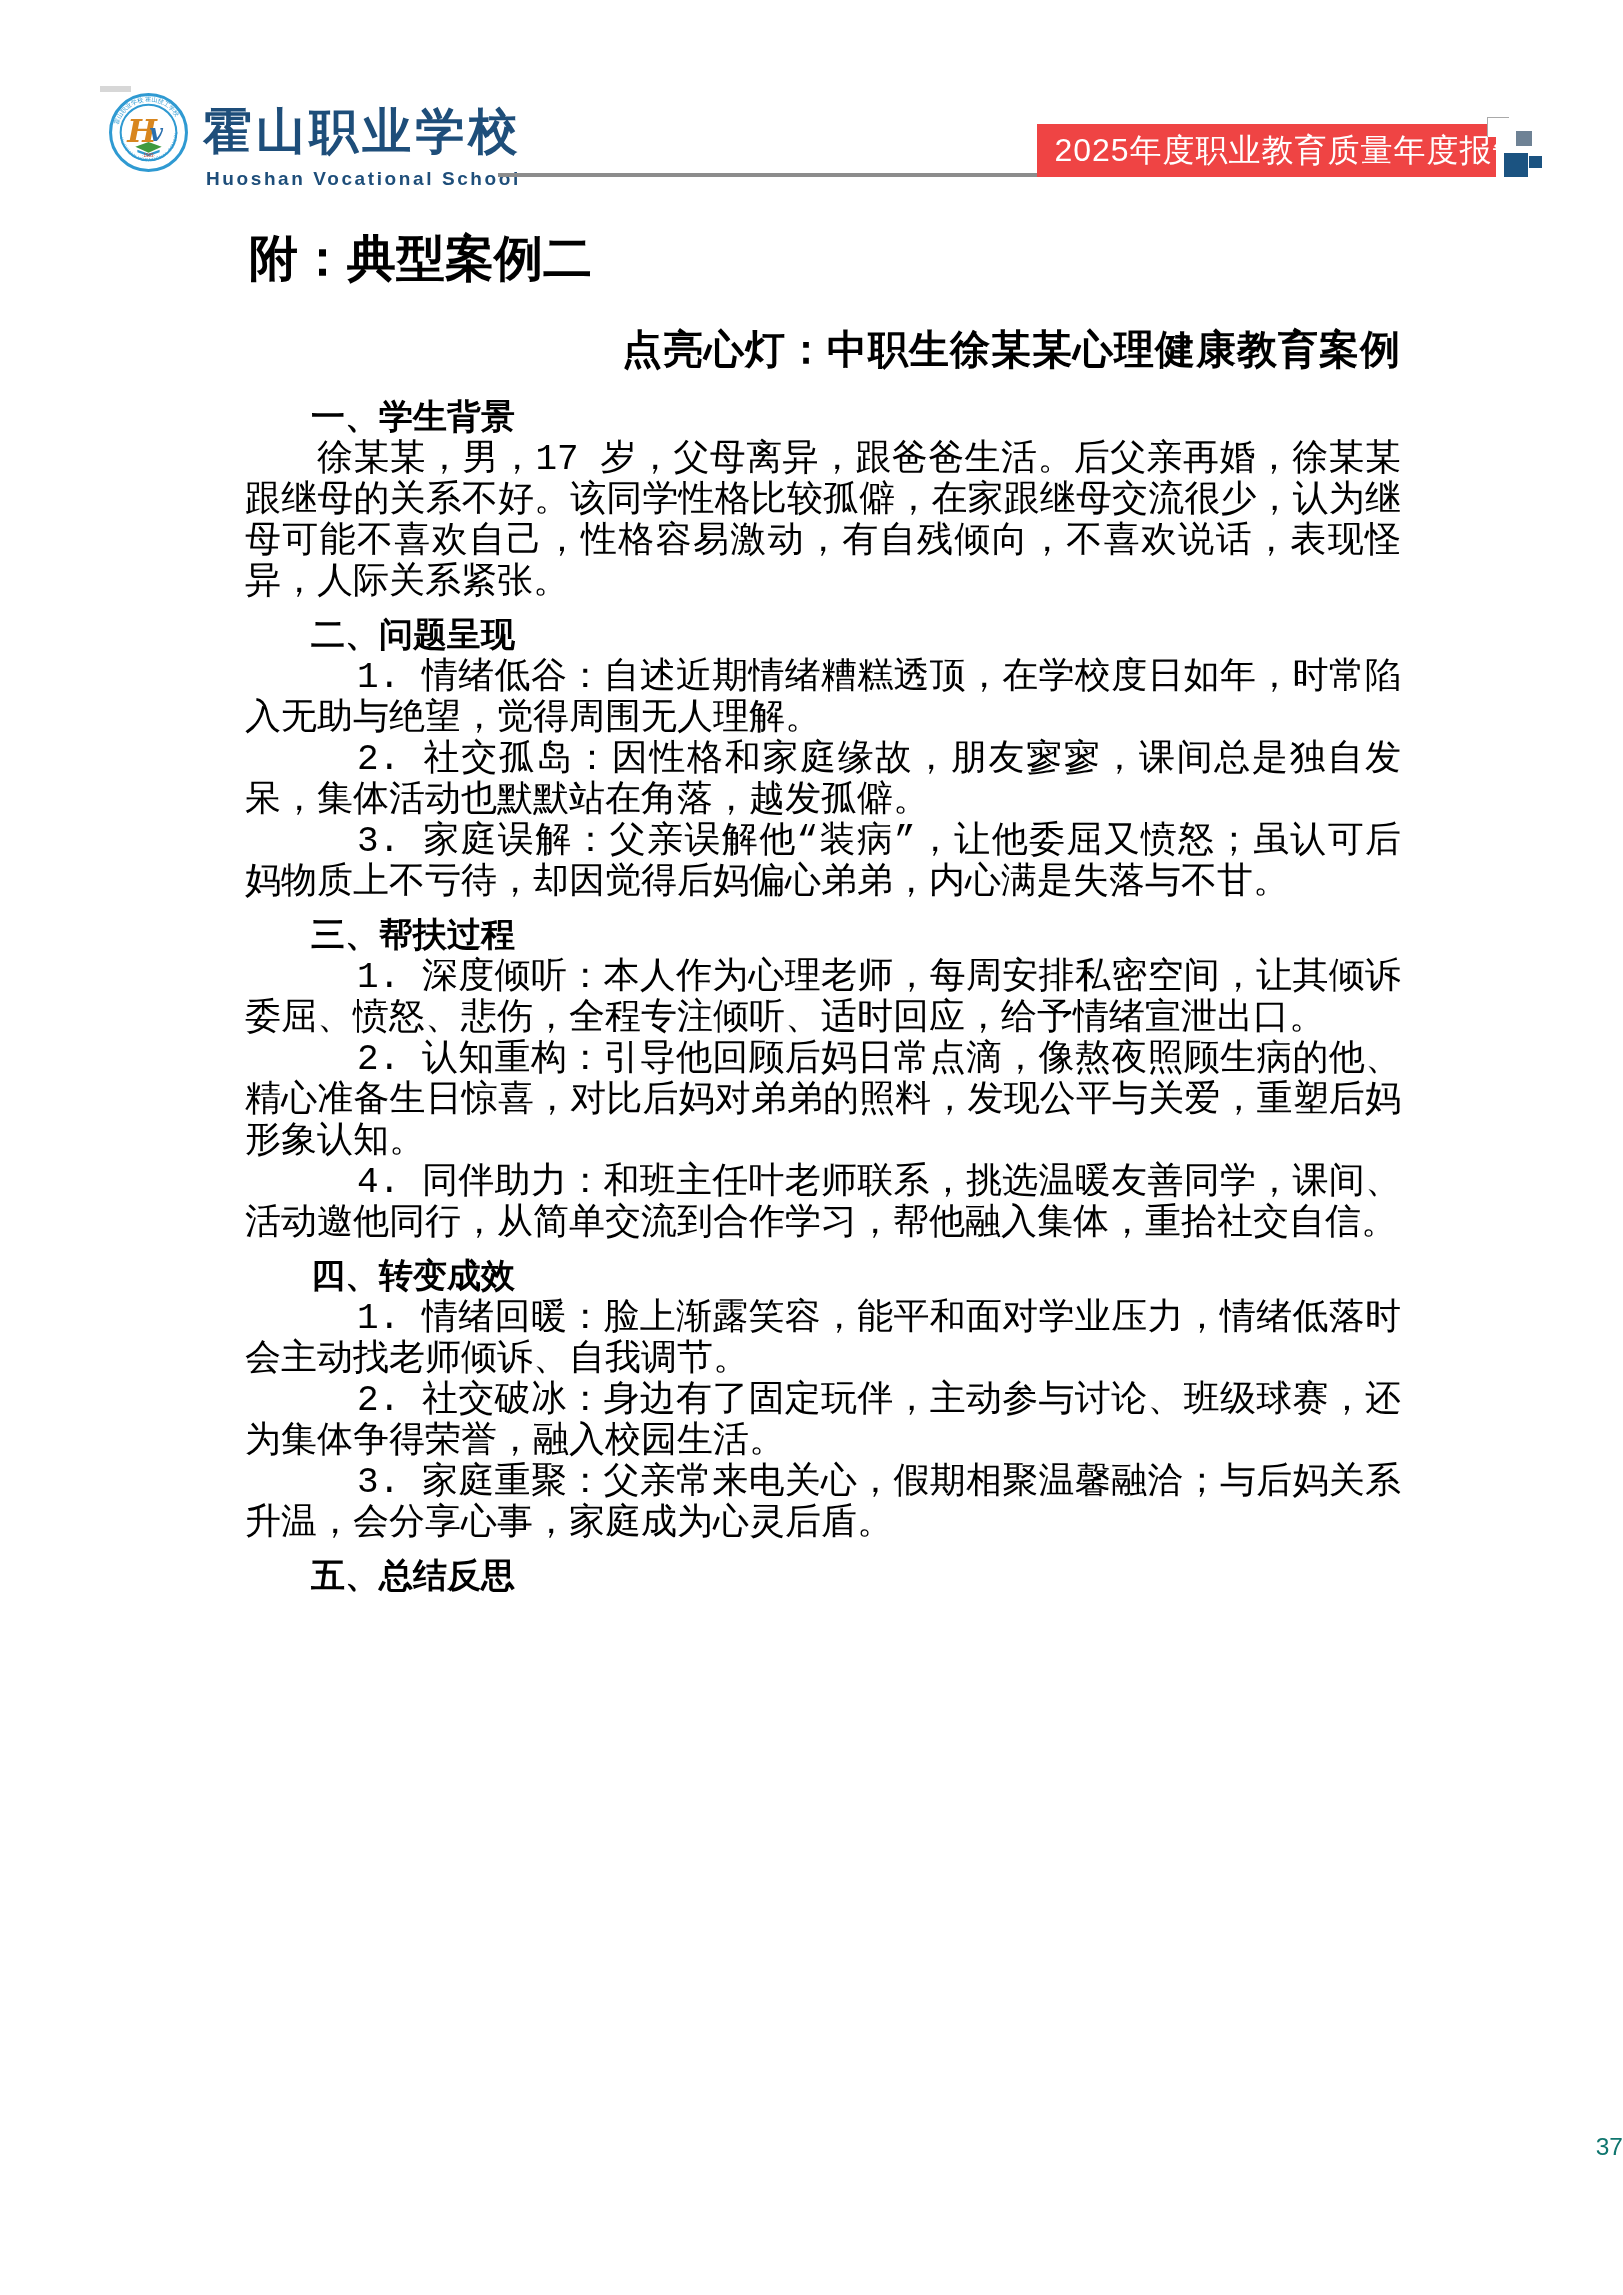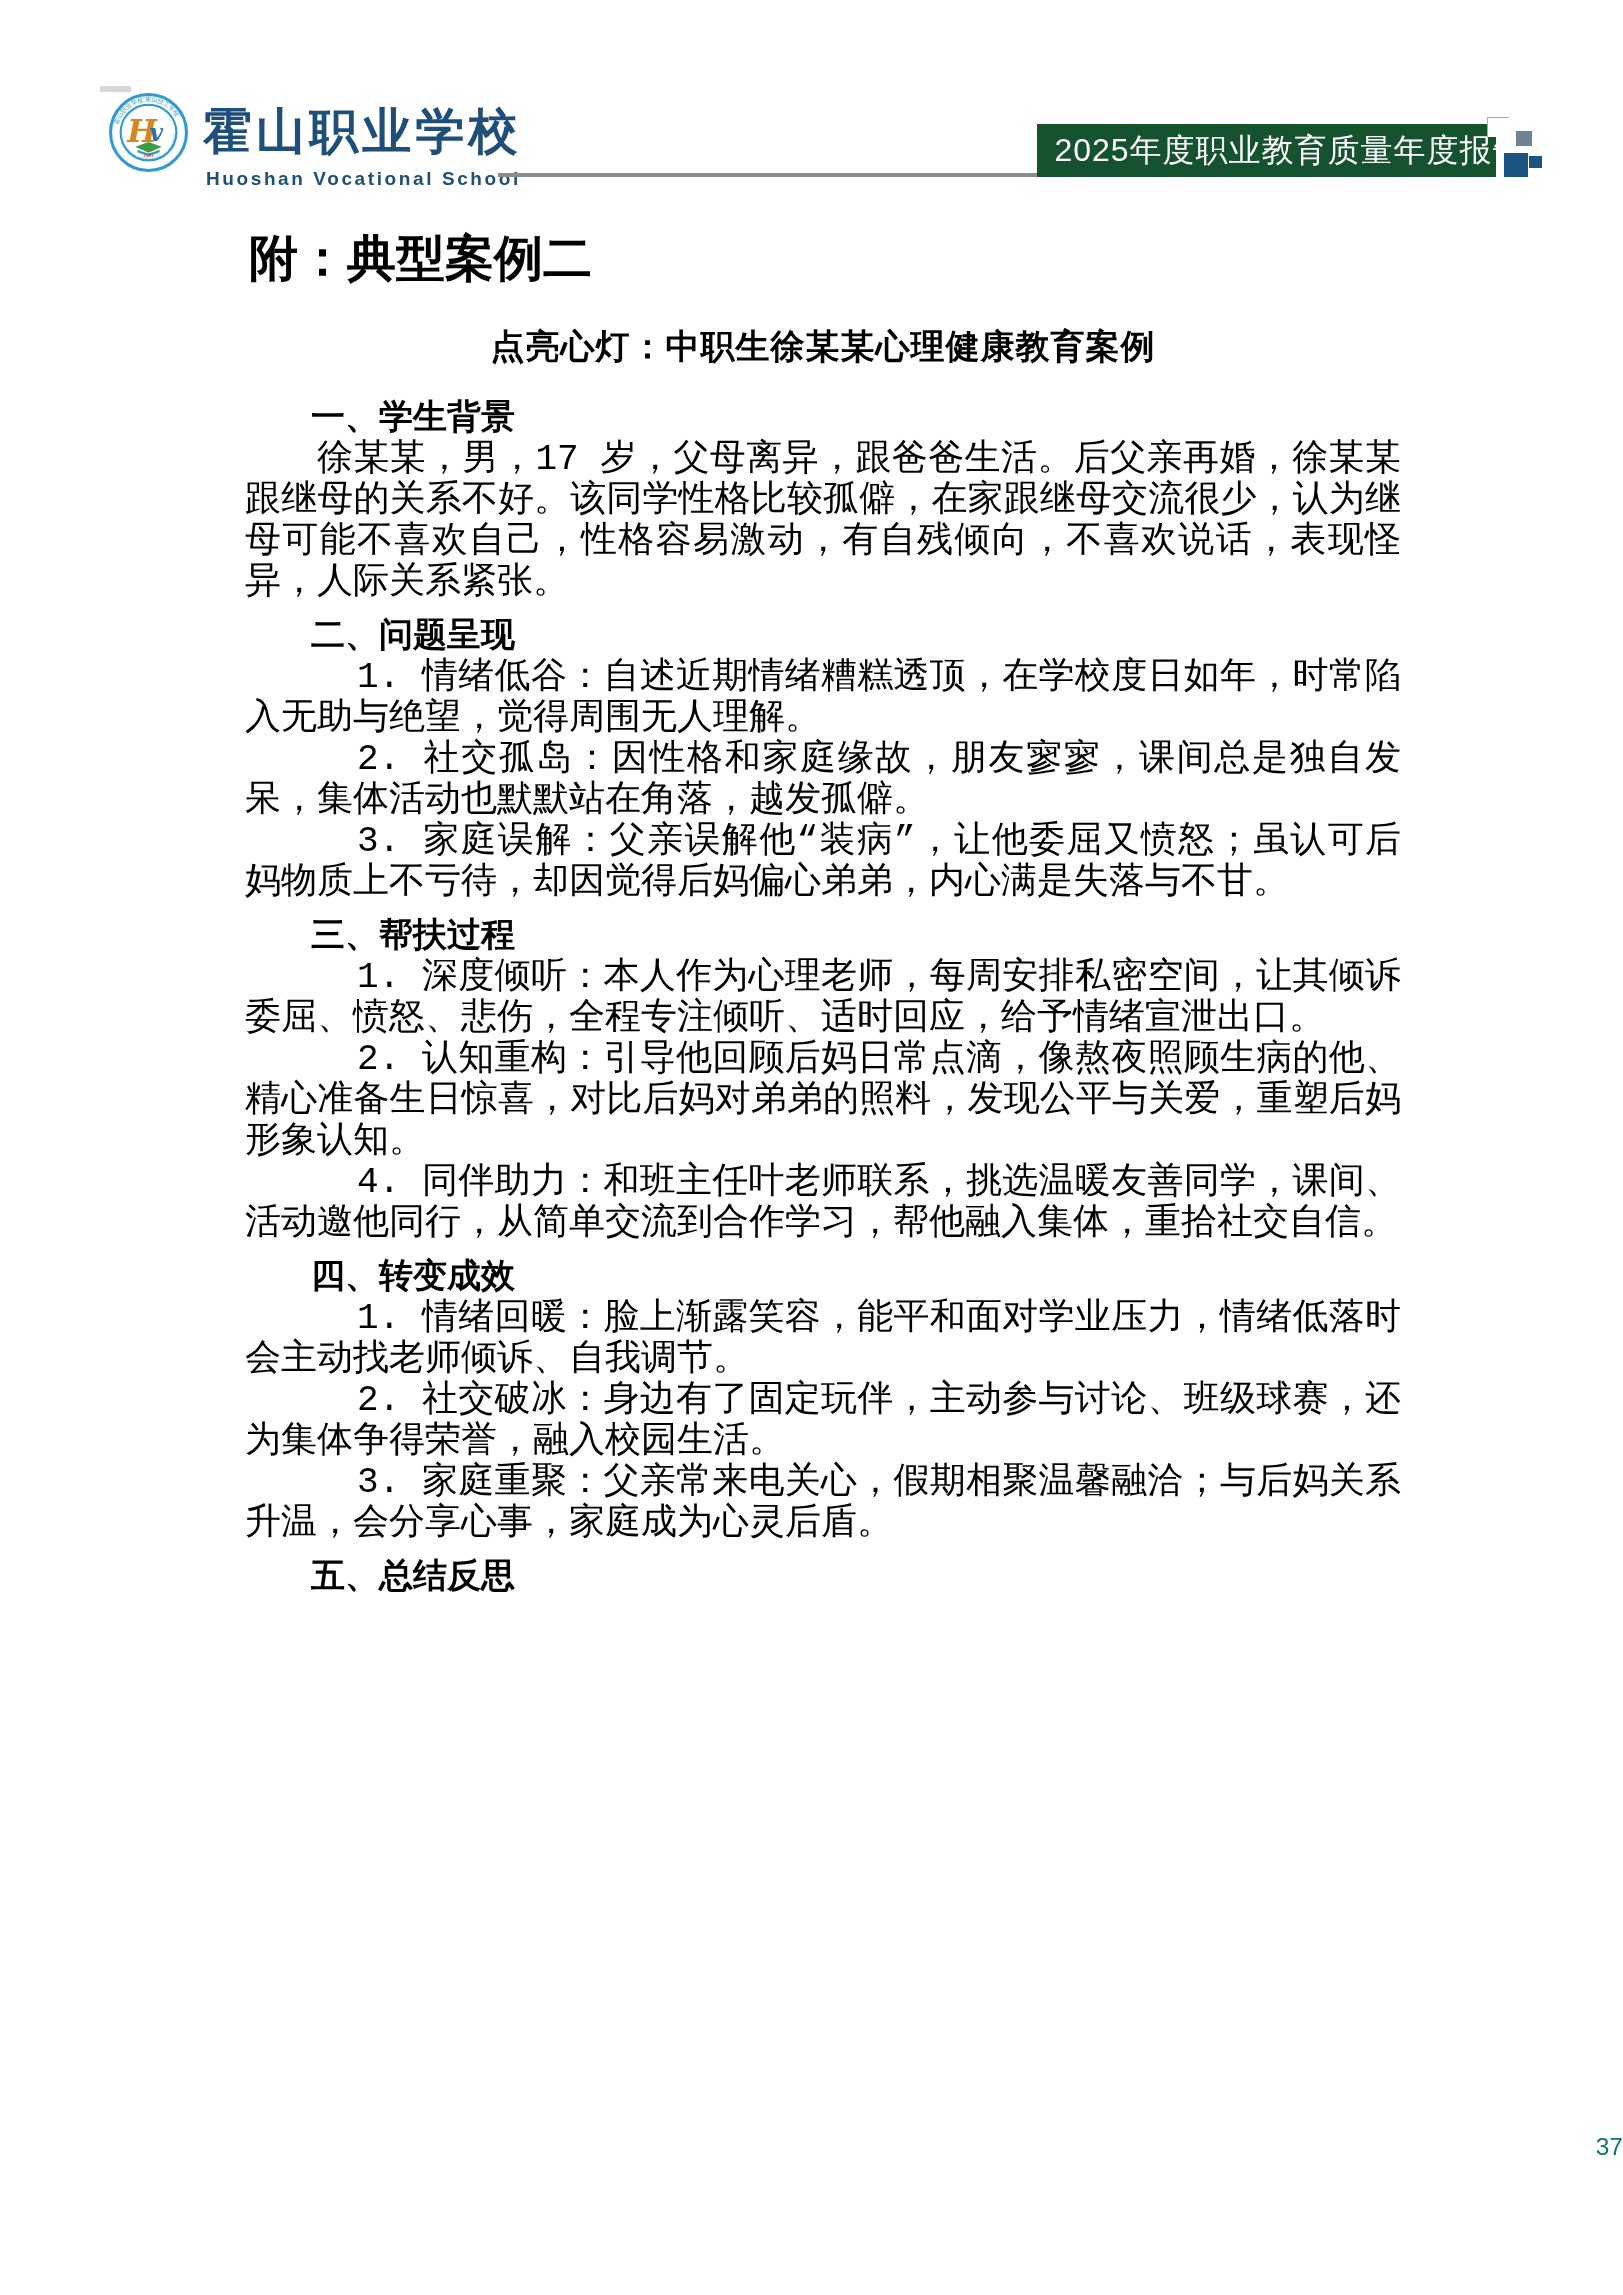--- a/index.html
+++ b/index.html
@@ -18,21 +18,21 @@
     letter-spacing:4.1px;color:#1e4e7a;white-space:nowrap;
     font-family:"DejaVu Serif","Liberation Serif",serif;
   }
   .school-en{
     position:absolute;left:206px;top:168px;
     font-size:19px;font-weight:bold;letter-spacing:2.6px;color:#1e4e7a;white-space:nowrap;
     font-family:"Liberation Sans","DejaVu Sans",sans-serif;
   }
   .header-rule{position:absolute;left:498px;top:173px;width:540px;height:3.6px;background:#8c8c8c;}
   .banner{
-    position:absolute;left:1037px;top:124px;width:459px;height:53px;background:#14532d;
+    position:absolute;left:1037px;top:124px;width:459px;height:53px;background:#ef4444;
     display:flex;align-items:center;box-sizing:border-box;padding-left:17.4px;
   }
   .banner-text{
     font-size:32px;color:#ffffff;letter-spacing:1px;white-space:nowrap;
     font-family:"Liberation Sans","DejaVu Sans",sans-serif;
   }
   .banner-notch{
     position:absolute;right:-13.3px;top:-7.2px;width:22.5px;height:20.4px;background:#ffffff;
     border-top:1.5px solid #a9a9a9;border-left:1.5px solid #a9a9a9;box-sizing:border-box;
   }
@@ -41,22 +41,22 @@
   .sq-big  {left:1504px;top:153px;width:23.5px;height:23.5px;background:#1b5381;}
   .sq-small{left:1529px;top:156px;width:13.3px;height:12.3px;background:#1b5381;}
 
   
   .content{position:absolute;left:245px;top:229px;width:1156px;}
   h1.attach{
     margin:0 0 31px 4.1px;font-size:49px;line-height:59px;font-weight:bold;color:#000;
     font-family:"Liberation Sans","DejaVu Sans",sans-serif;
   }
   h2.case-title{
-    margin:34px 0 18.4px 0;font-size:34px;line-height:55px;font-weight:bold;text-align:center;
-    font-family:Liberation Mono, monospace;letter-spacing:1px;
+    margin:34px 0 18.4px 0;font-size:40px;line-height:55px;font-weight:bold;text-align:right;
+    font-family:Liberation Serif, serif;letter-spacing:1px;
   }
   h3.sec{
     margin:10px 0 2px 66px;font-size:34px;line-height:42px;font-weight:bold;color:#000;
     font-family:"Liberation Sans","DejaVu Sans",sans-serif;
   }
   p.para,p.item{
     margin:0;font-size:36px;line-height:41px;text-align:justify;color:#000;
     font-family:Liberation Mono, monospace;
   }
   p.para{text-indent:72px;}

